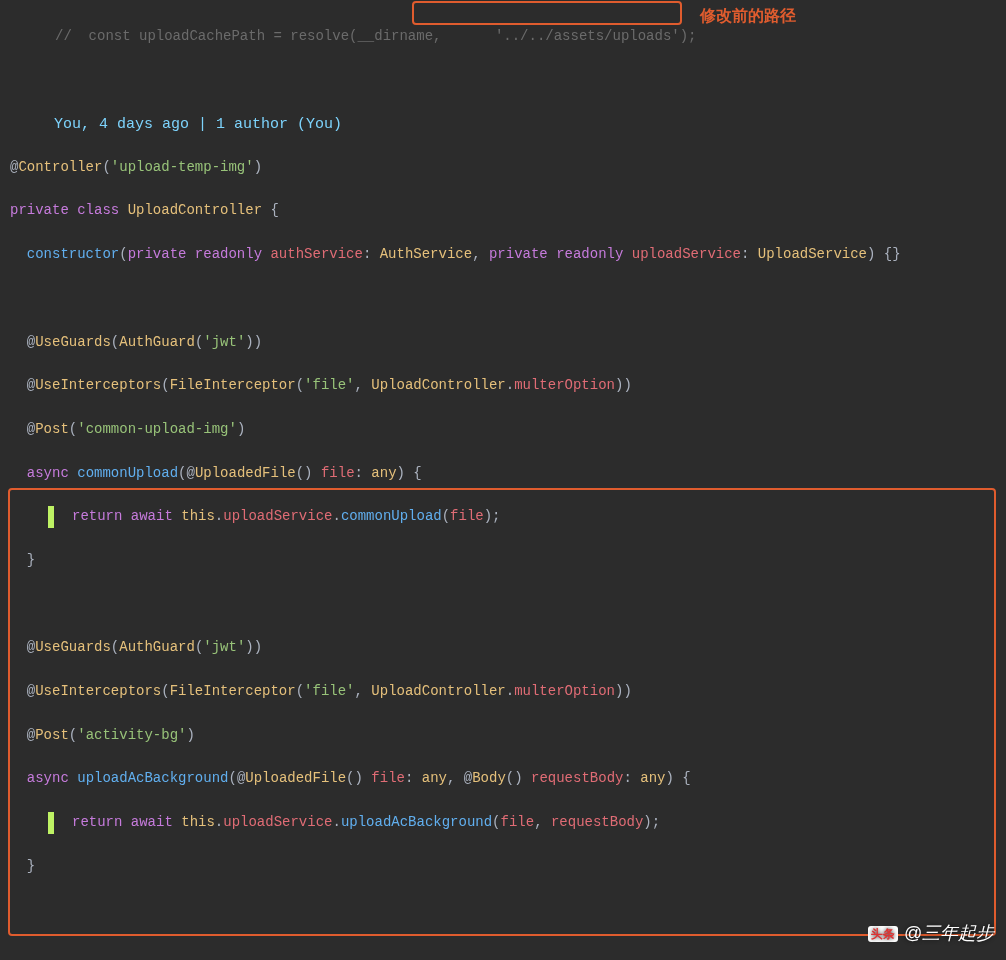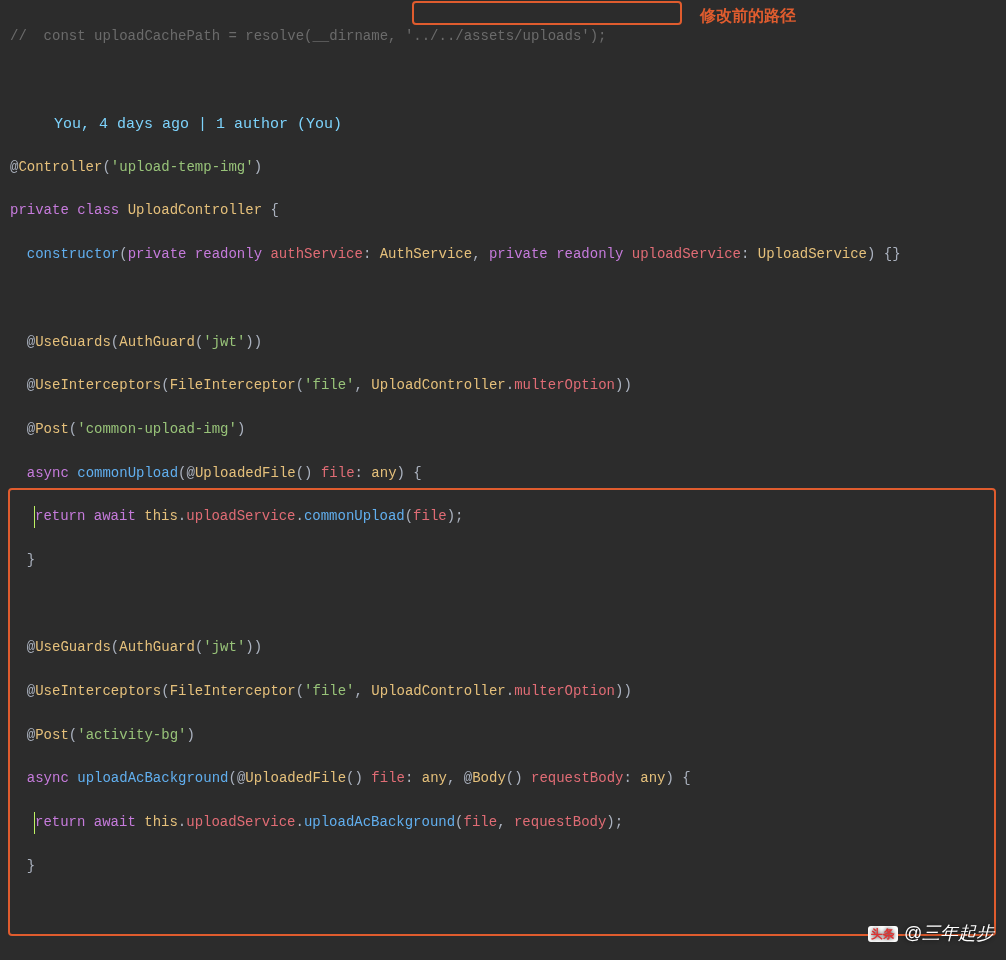--- a/index.html
+++ b/index.html
@@ -12,23 +12,23 @@
     width:1006px;
     height:960px;
     overflow:hidden;
     position:relative;
   }
   .code {
     padding:4px 10px 10px 10px;
     white-space:pre;
   }
   .line { display:block; height:22px; }
-  .line.pad-left-1 { padding-left:0; border-left:1px solid #bef264; margin-left:24px; }
+  .line.pad-left-1 { padding-left:18px; border-left:6px solid #bef264; margin-left:38px; }
   
-  .cm { color:#6b6b6b; }         
+  .cm { color:#6b6b6b;margin-left:45px; }         
   .kw { color:#c67bdc; }         
   .cls{ color:#e5c07b; }         
   .fn { color:#61afef; }         
   .id { color:#e06c75; }         
   .deco{ color:#e5c07b; }
   .str{ color:#98c379; }         
   .pn { color:#abb2bf; }       
   .this{ color:#e5c07b; }
   
   .box {

